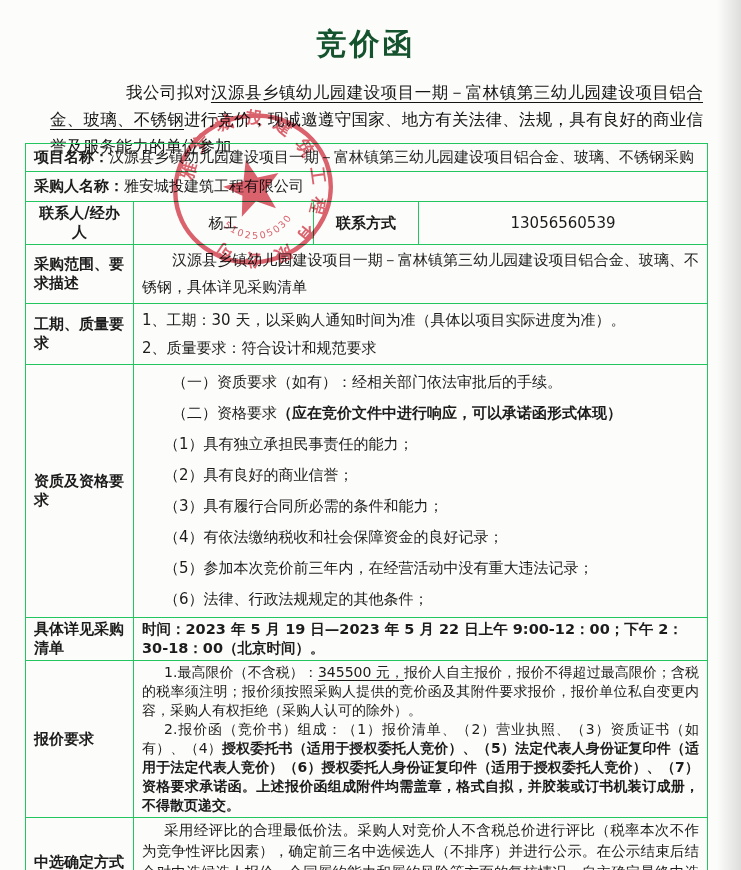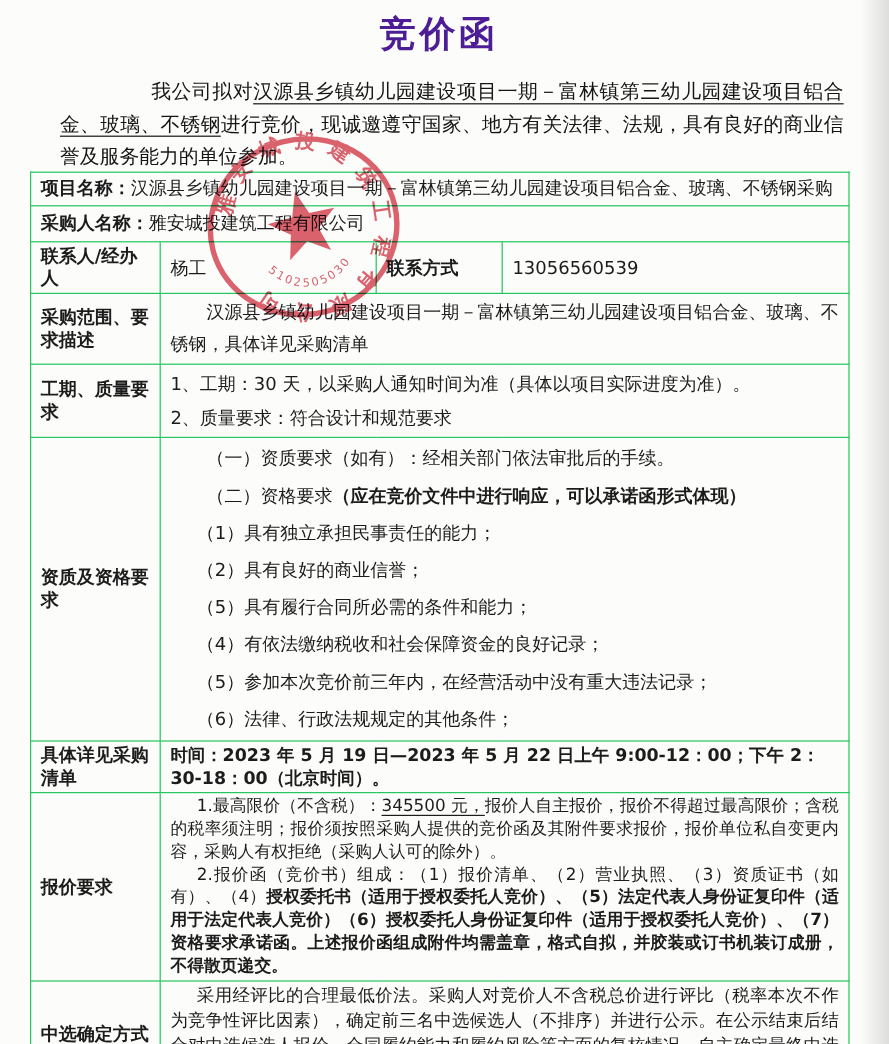--- a/index.html
+++ b/index.html
@@ -10,26 +10,26 @@
     font-family: "DejaVu Sans", "Liberation Sans", sans-serif;
     color: #1c1c1c;
     overflow: hidden;
   }
   .scan-edge {
     position: absolute; right: 0; top: 0; width: 24px; height: 100%;
     background: linear-gradient(to right, rgba(0,0,0,0), rgba(0,0,0,0.12));
   }
   .doc-title {
     width: 732px;
-    padding-top: 8px;
+    padding-top: 24px;
     text-align: center;
     font-size: 30px;
     font-weight: bold;
     letter-spacing: 3px;
-    color: #4c1d95;
+    color: #14532d;
   }
   .intro {
     margin: 14px 38px 0 50px;
     font-size: 16.5px;
     line-height: 27px;
     text-align: justify;
     text-indent: 76px;
     color: #151515;
   }
   .uline { text-decoration: underline; text-underline-offset: 4px; }
@@ -46,21 +46,21 @@
   .bid-table td {
     border: 1px solid #22c55e;
     padding: 2px 8px;
     vertical-align: middle;
     overflow: hidden;
   }
   .lbl { font-weight: bold; padding-left: 6px; }
   .inline-lbl { font-weight: bold; }
   tr.r1 { height: 28px; }
   tr.r2 { height: 30px; }
-  tr.r3 { height: 30px; }
+  tr.r3 { height: 30px; text-align: center; }
   tr.r4 { height: 39px; }
   tr.r5 { height: 57px; }
   tr.r6 { height: 61px; }
   tr.r7 { height: 253px; }
   tr.r8 { height: 22px; }
   tr.r9 { height: 134px; }
   tr.r10 { height: 64px; }
 
   .scope-text { line-height: 27px; text-indent: 30px; text-align: justify; }
   .sched-line { line-height: 28px; }
@@ -122,21 +122,21 @@
       <div class="sched-line">2、质量要求：符合设计和规范要求</div>
     </td>
   </tr>
   <tr class="r7">
     <td class="lbl">资质及资格要求</td>
     <td colspan="3">
       <div class="qual-item qual-indent2">（一）资质要求（如有）：经相关部门依法审批后的手续。</div>
       <div class="qual-item qual-indent2"><span>（二）资格要求</span><span class="bold">（应在竞价文件中进行响应，可以承诺函形式体现）</span></div>
       <div class="qual-item qual-indent1">（1）具有独立承担民事责任的能力；</div>
       <div class="qual-item qual-indent1">（2）具有良好的商业信誉；</div>
-      <div class="qual-item qual-indent1">（5）具有履行合同所必需的条件和能力；</div>
+      <div class="qual-item qual-indent1">（3）具有履行合同所必需的条件和能力；</div>
       <div class="qual-item qual-indent1">（4）有依法缴纳税收和社会保障资金的良好记录；</div>
       <div class="qual-item qual-indent1">（5）参加本次竞价前三年内，在经营活动中没有重大违法记录；</div>
       <div class="qual-item qual-indent1">（6）法律、行政法规规定的其他条件；</div>
     </td>
   </tr>
   <tr class="r8">
     <td class="lbl">具体详见采购清单</td>
     <td colspan="3"><span class="send-time-val">时间：2023 年 5 月 19 日—2023 年 5 月 22 日上午 9:00-12：00；下午 2：30-18：00（北京时间）。</span></td>
   </tr>
   <tr class="r9">

